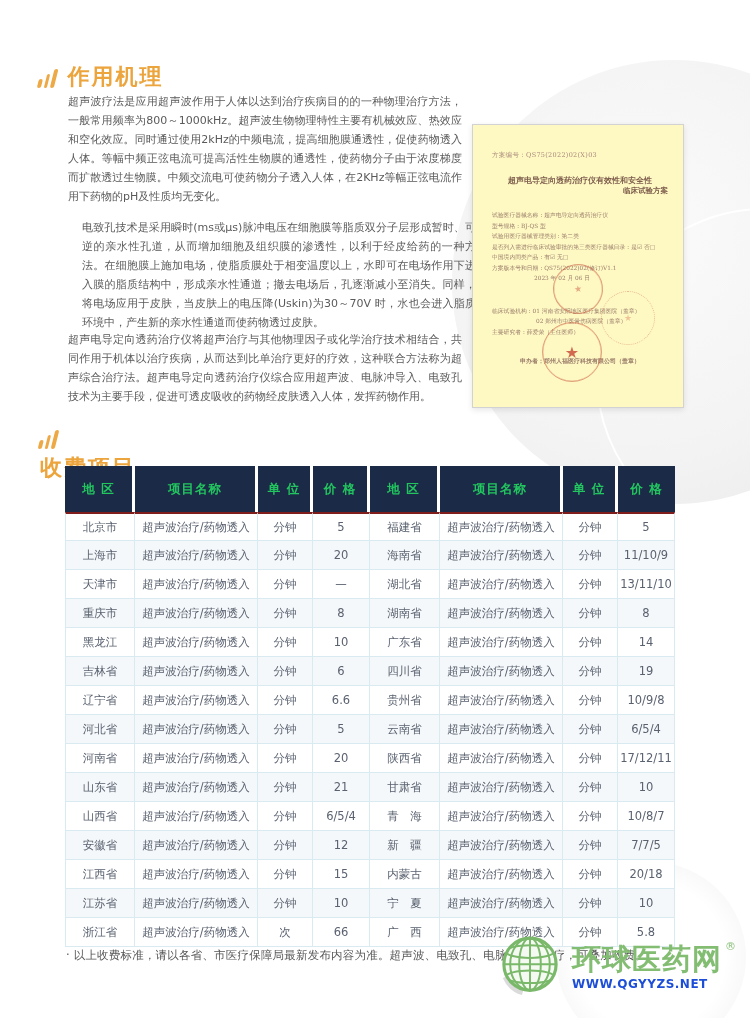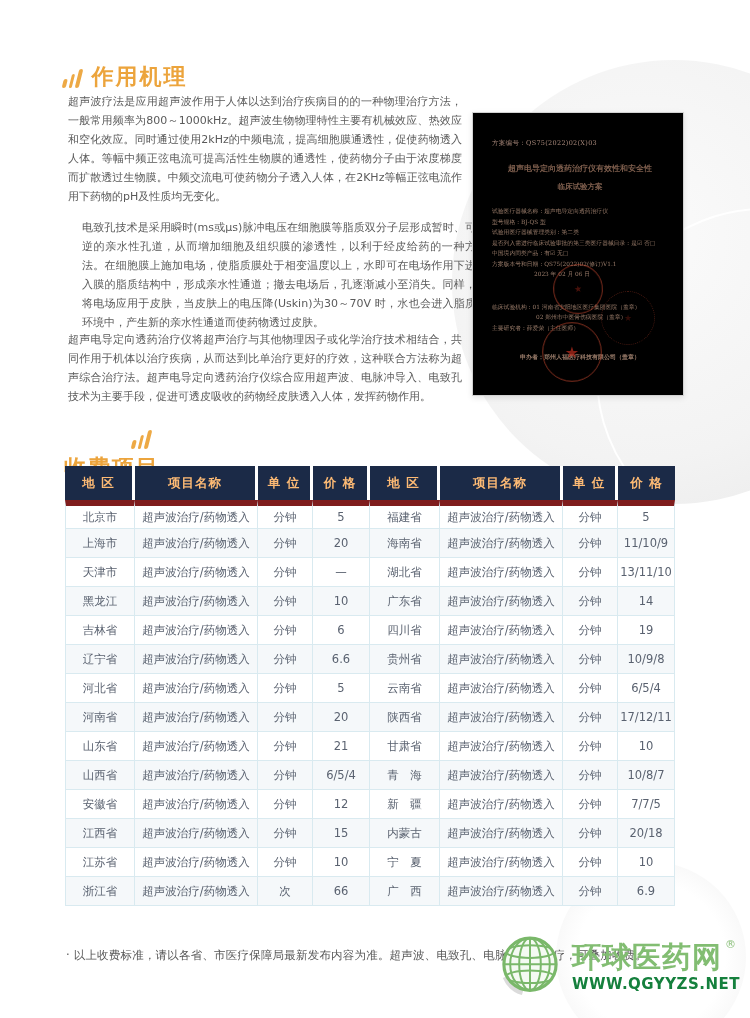--- a/index.html
+++ b/index.html
@@ -8,42 +8,42 @@
 
   
   .bg-disc { position:absolute; left:452px; top:60px; width:444px; height:444px; border-radius:50%;
              background:radial-gradient(circle at 42% 40%, #fbfbfb 0%, #f3f3f3 60%, #eaeaea 93%, #e7e7e7 100%); }
   .bg-ring { position:absolute; left:596px; top:208px; width:336px; height:336px; border-radius:50%;
              border:2px solid rgba(255,255,255,.95); }
   .bg-disc2 { position:absolute; left:556px; top:862px; width:190px; height:190px; border-radius:50%;
               background:radial-gradient(circle, rgba(243,243,243,0) 55%, rgba(234,234,234,.8) 100%); }
 
   
-  .sec-header { position:absolute; left:64px; display:flex; align-items:flex-end; }
+  .sec-header { position:absolute; left:40px; display:flex; }
   .sec-header .bars { display:flex; align-items:flex-end; gap:3px; margin-right:11px; margin-bottom:4px; transform:skewX(-14deg); }
   .sec-header .bars i { display:block; width:3.5px; background:#eda945; border-radius:2px; }
   .sec-header .bars i:nth-child(1){ height:9px; }
   .sec-header .bars i:nth-child(2){ height:14px; }
   .sec-header .bars i:nth-child(3){ height:19px; }
   .sec-header h2 { font-size:22px; font-weight:bold; color:#eca43c; letter-spacing:2px; }
   .hdr-1 { top:62px; }
   .hdr-2 { top:430px;flex-direction:column; }
 
   
   .para { position:absolute; left:68px; width:394px; font-size:11px; line-height:19px;
           color:#5a5a5a; text-align:justify; }
   .p1 { top:92px; } .p2 { top:218px;margin-left:14px; } .p3 { top:330px; }
 
   
-  .cert { position:absolute; left:472px; top:112px; width:212px; height:284px; background:#000000;
+  .cert { position:absolute; left:472px; top:124px; width:212px; height:284px; background:#fef9c3;
           border:1px solid #d2d2d2; box-shadow:0 2px 6px rgba(0,0,0,.10);
           font-family:"DejaVu Serif", serif; color:#9a7c6a; padding:26px 15px 0 19px; }
   .cert .proto { font-size:6.5px; letter-spacing:.3px; color:#a8887a; }
   .cert .t1 { margin-top:15px; text-align:center; font-size:8px; font-weight:bold; color:#7e5e4d; }
-  .cert .t2 { margin-top:8px; text-align:center; font-size:7.5px; font-weight:bold; color:#7e5e4d; }
+  .cert .t2 { text-align:right; font-size:7.5px; font-weight:bold; color:#7e5e4d; }
   .cert .lines { margin-top:14px; }
   .cert .lines div { font-size:5.8px; line-height:10.5px; }
   .cert .lines div:last-child { padding-left:42px; }
   .cert .orgs { margin-top:22px; }
   .cert .orgs div { font-size:5.8px; line-height:10.5px; }
   .cert .orgs div:nth-child(2) { padding-left:44px; }
   .cert .sponsor { margin-top:20px; text-align:center; font-size:6px; font-weight:bold; }
 
   
   .stamp { position:absolute; border:1.5px solid rgba(197,72,48,.5); border-radius:50%;
@@ -56,42 +56,42 @@
   .stamp-b .star { font-size:9px; opacity:.5; }
   .stamp-c { left:542px; top:322px; width:60px; height:60px;
              box-shadow:inset 0 0 0 .5px rgba(197,72,48,.3); }
   .stamp-c .star { font-size:16px; }
 
   
   table.fee { position:absolute; left:65px; top:466px; width:610px; border-collapse:separate;
               border-spacing:0; table-layout:fixed; }
   table.fee col.c-region { width:70px; } table.fee col.c-project { width:123px; }
   table.fee col.c-unit { width:55px; } table.fee col.c-price { width:57px; }
-  table.fee thead th { background:#1b2a47; color:#fdba74; font-size:12.5px; font-weight:bold;
-                       height:34px; letter-spacing:1px; border-right:3px solid #ffffff; }
+  table.fee thead th { background:#1b2a47; color:#22c55e; font-size:12.5px; font-weight:bold;
+                       height:46px; letter-spacing:1px; border-right:3px solid #ffffff; }
   table.fee thead th:last-child { border-right:none; }
   table.fee tbody td { height:29px; text-align:center; vertical-align:middle; font-size:11.5px;
                        color:#5a6270; background:#ffffff;
                        border-right:1px solid #d9eaf0; border-bottom:1px solid #d9eaf0;
                        overflow:hidden; white-space:nowrap; }
   table.fee tbody tr td:first-child { border-left:1px solid #d9eaf0; }
-  table.fee tbody tr:first-child td { border-top:6px solid #7f1d1d; }
+  table.fee tbody tr:first-child td { border-top:2px solid #7f1d1d; }
   table.fee tbody tr:nth-child(even) td { background:#f5f8fa; }
 
   
   .note { position:absolute; left:66px; top:948px; width:620px; font-size:11.5px; color:#575757;
           white-space:nowrap; letter-spacing:.2px; }
 
   
   .logo { position:absolute; left:494px; top:930px; display:flex; align-items:center; background:transparent; }
   .logo .txt { margin-left:6px; }
   .logo .brandrow { display:flex; align-items:flex-start; }
   .logo .brand { font-size:29px; font-weight:bold; color:#82bd72; letter-spacing:1px; line-height:34px; }
   .logo .reg { font-size:11px; color:#8cc07c; margin-left:3px; margin-top:-2px; }
-  .logo .url { font-size:15px; font-weight:bold; color:#15803d; letter-spacing:.5px; margin-top:1px; }
+  .logo .url { font-size:12px; font-weight:bold; color:#1d4ed8; letter-spacing:.5px; margin-top:1px; }
 </style>
 </head>
 <body>
 
 <div class="page">
 
   <div class="bg-disc"></div>
   <div class="bg-ring"></div>
   <div class="bg-disc2"></div>
 
@@ -195,20 +195,30 @@
           <td>天津市</td>
           <td>超声波治疗/药物透入</td>
           <td>分钟</td>
           <td>—</td>
           <td>湖北省</td>
           <td>超声波治疗/药物透入</td>
           <td>分钟</td>
           <td>13/11/10</td>
         </tr>
         <tr>
+          <td>重庆市</td>
+          <td>超声波治疗/药物透入</td>
+          <td>分钟</td>
+          <td>8</td>
+          <td>湖南省</td>
+          <td>超声波治疗/药物透入</td>
+          <td>分钟</td>
+          <td>8</td>
+        </tr>
+        <tr>
           <td>黑龙江</td>
           <td>超声波治疗/药物透入</td>
           <td>分钟</td>
           <td>10</td>
           <td>广东省</td>
           <td>超声波治疗/药物透入</td>
           <td>分钟</td>
           <td>14</td>
         </tr>
         <tr>
@@ -302,21 +312,21 @@
           <td>10</td>
         </tr>
         <tr>
           <td>浙江省</td>
           <td>超声波治疗/药物透入</td>
           <td>次</td>
           <td>66</td>
           <td>广　西</td>
           <td>超声波治疗/药物透入</td>
           <td>分钟</td>
-          <td>6.9</td>
+          <td>5.8</td>
         </tr>
       </tbody>
   </table>
 
   <div class="note">· 以上收费标准，请以各省、市医疗保障局最新发布内容为准。超声波、电致孔、电脉冲联合治疗，可叠加收费。</div>
 
   <div class="logo">
     <svg width="72" height="72" viewBox="0 0 80 80">
       <defs>
           <clipPath id="gc">

